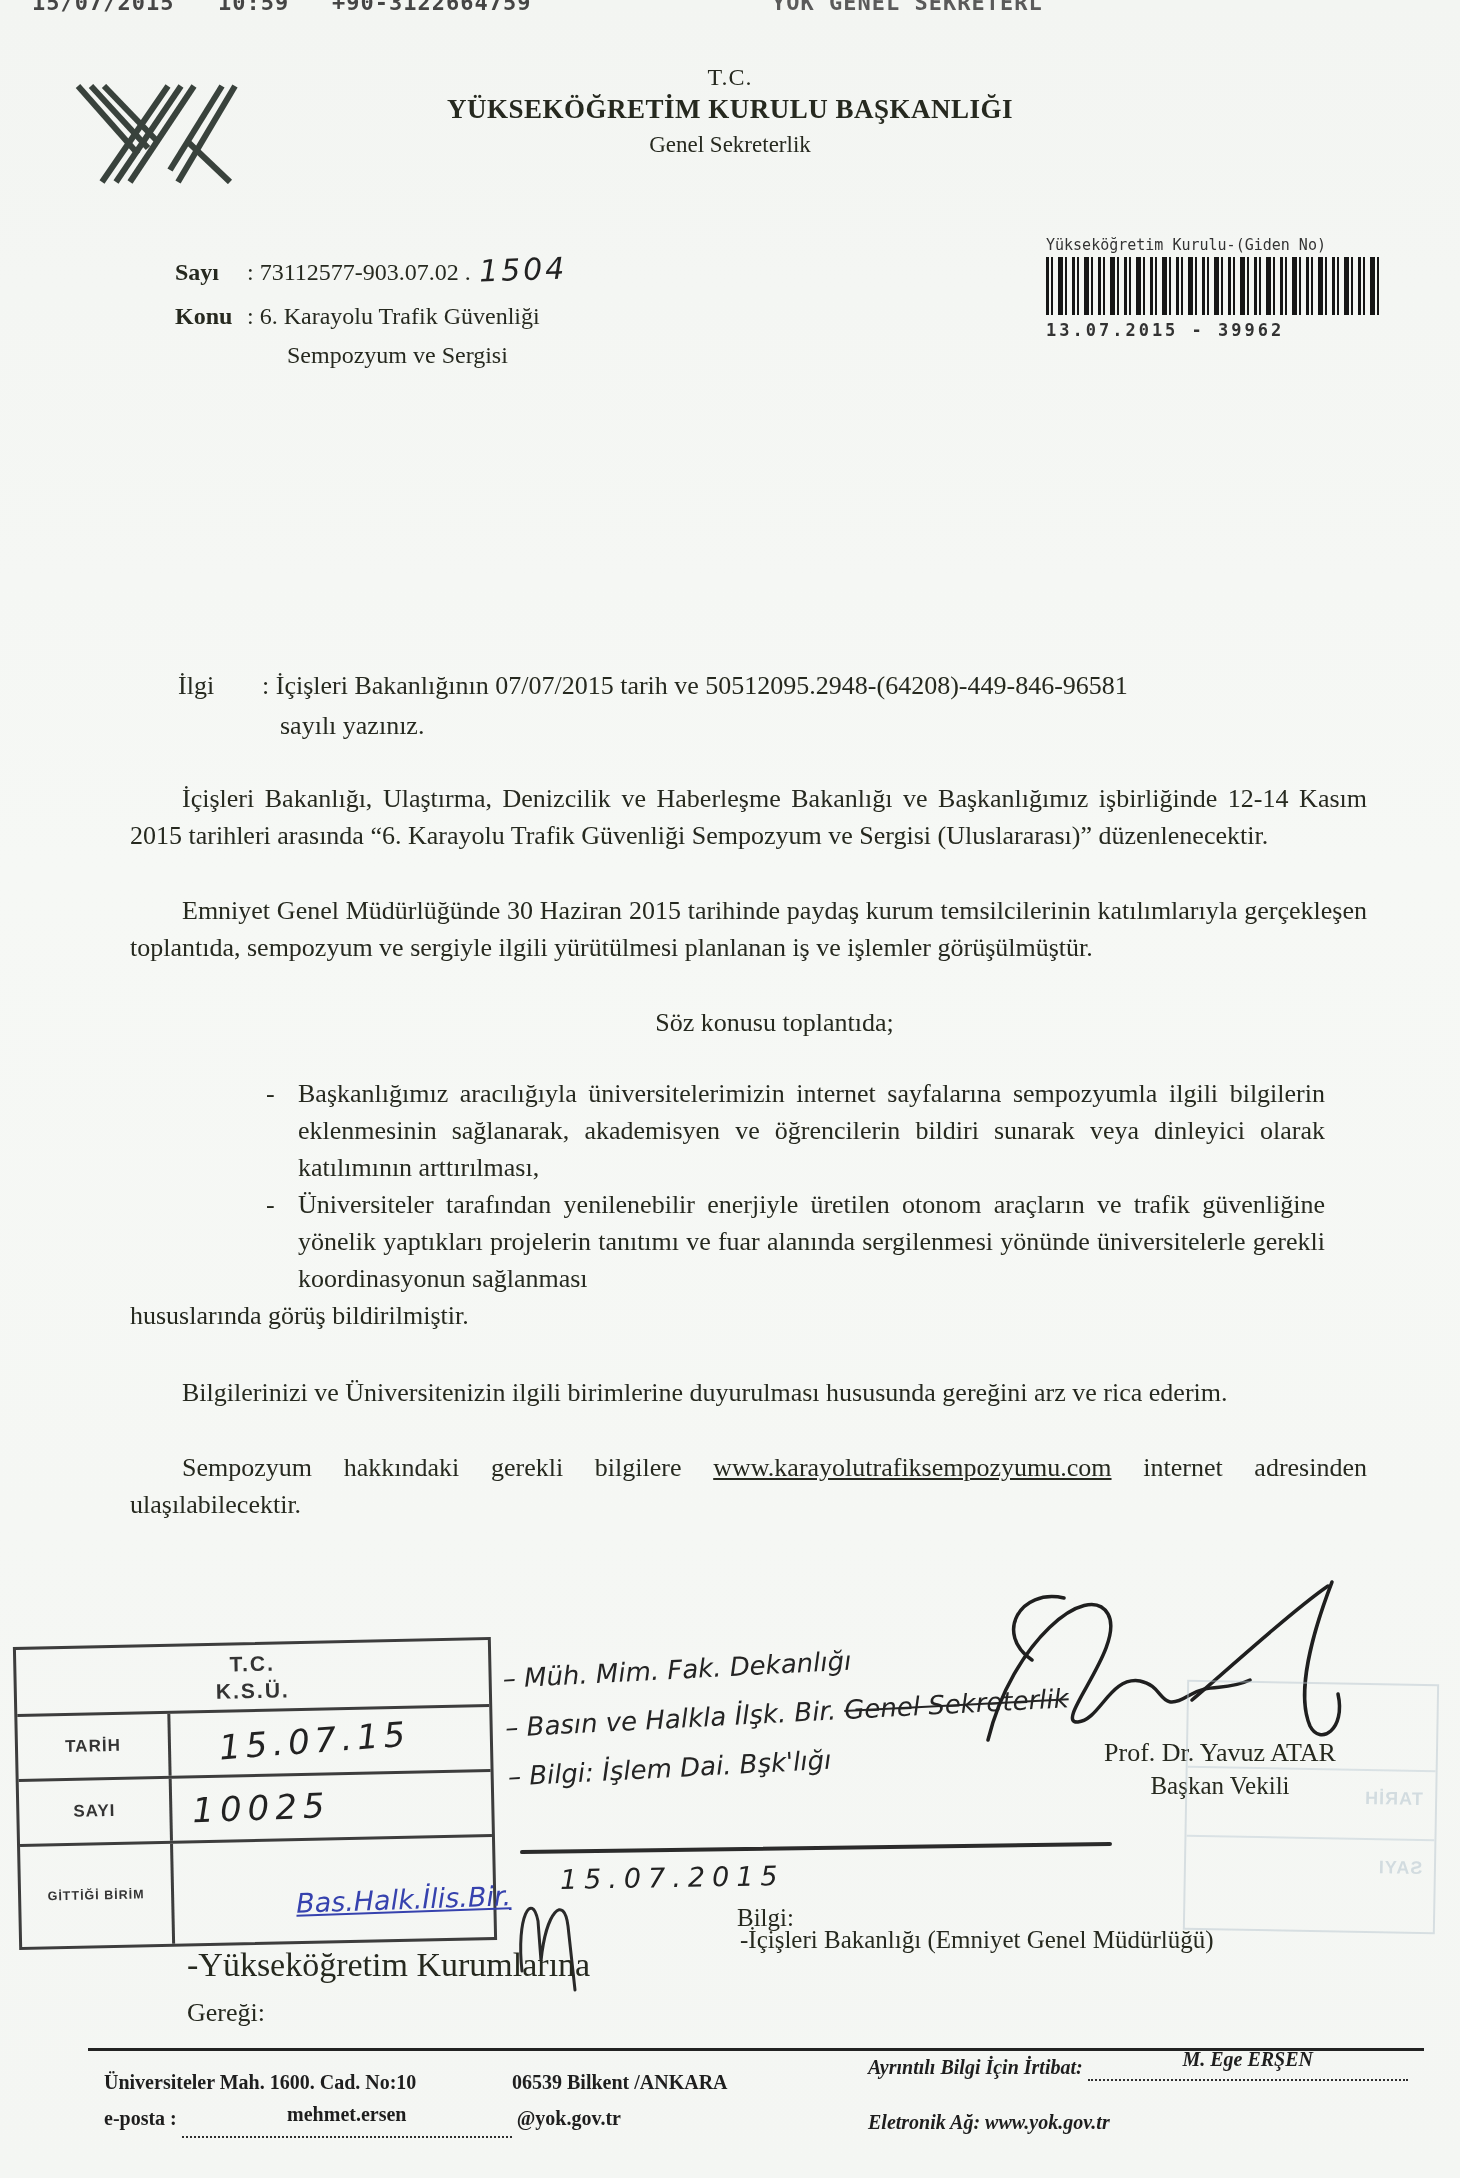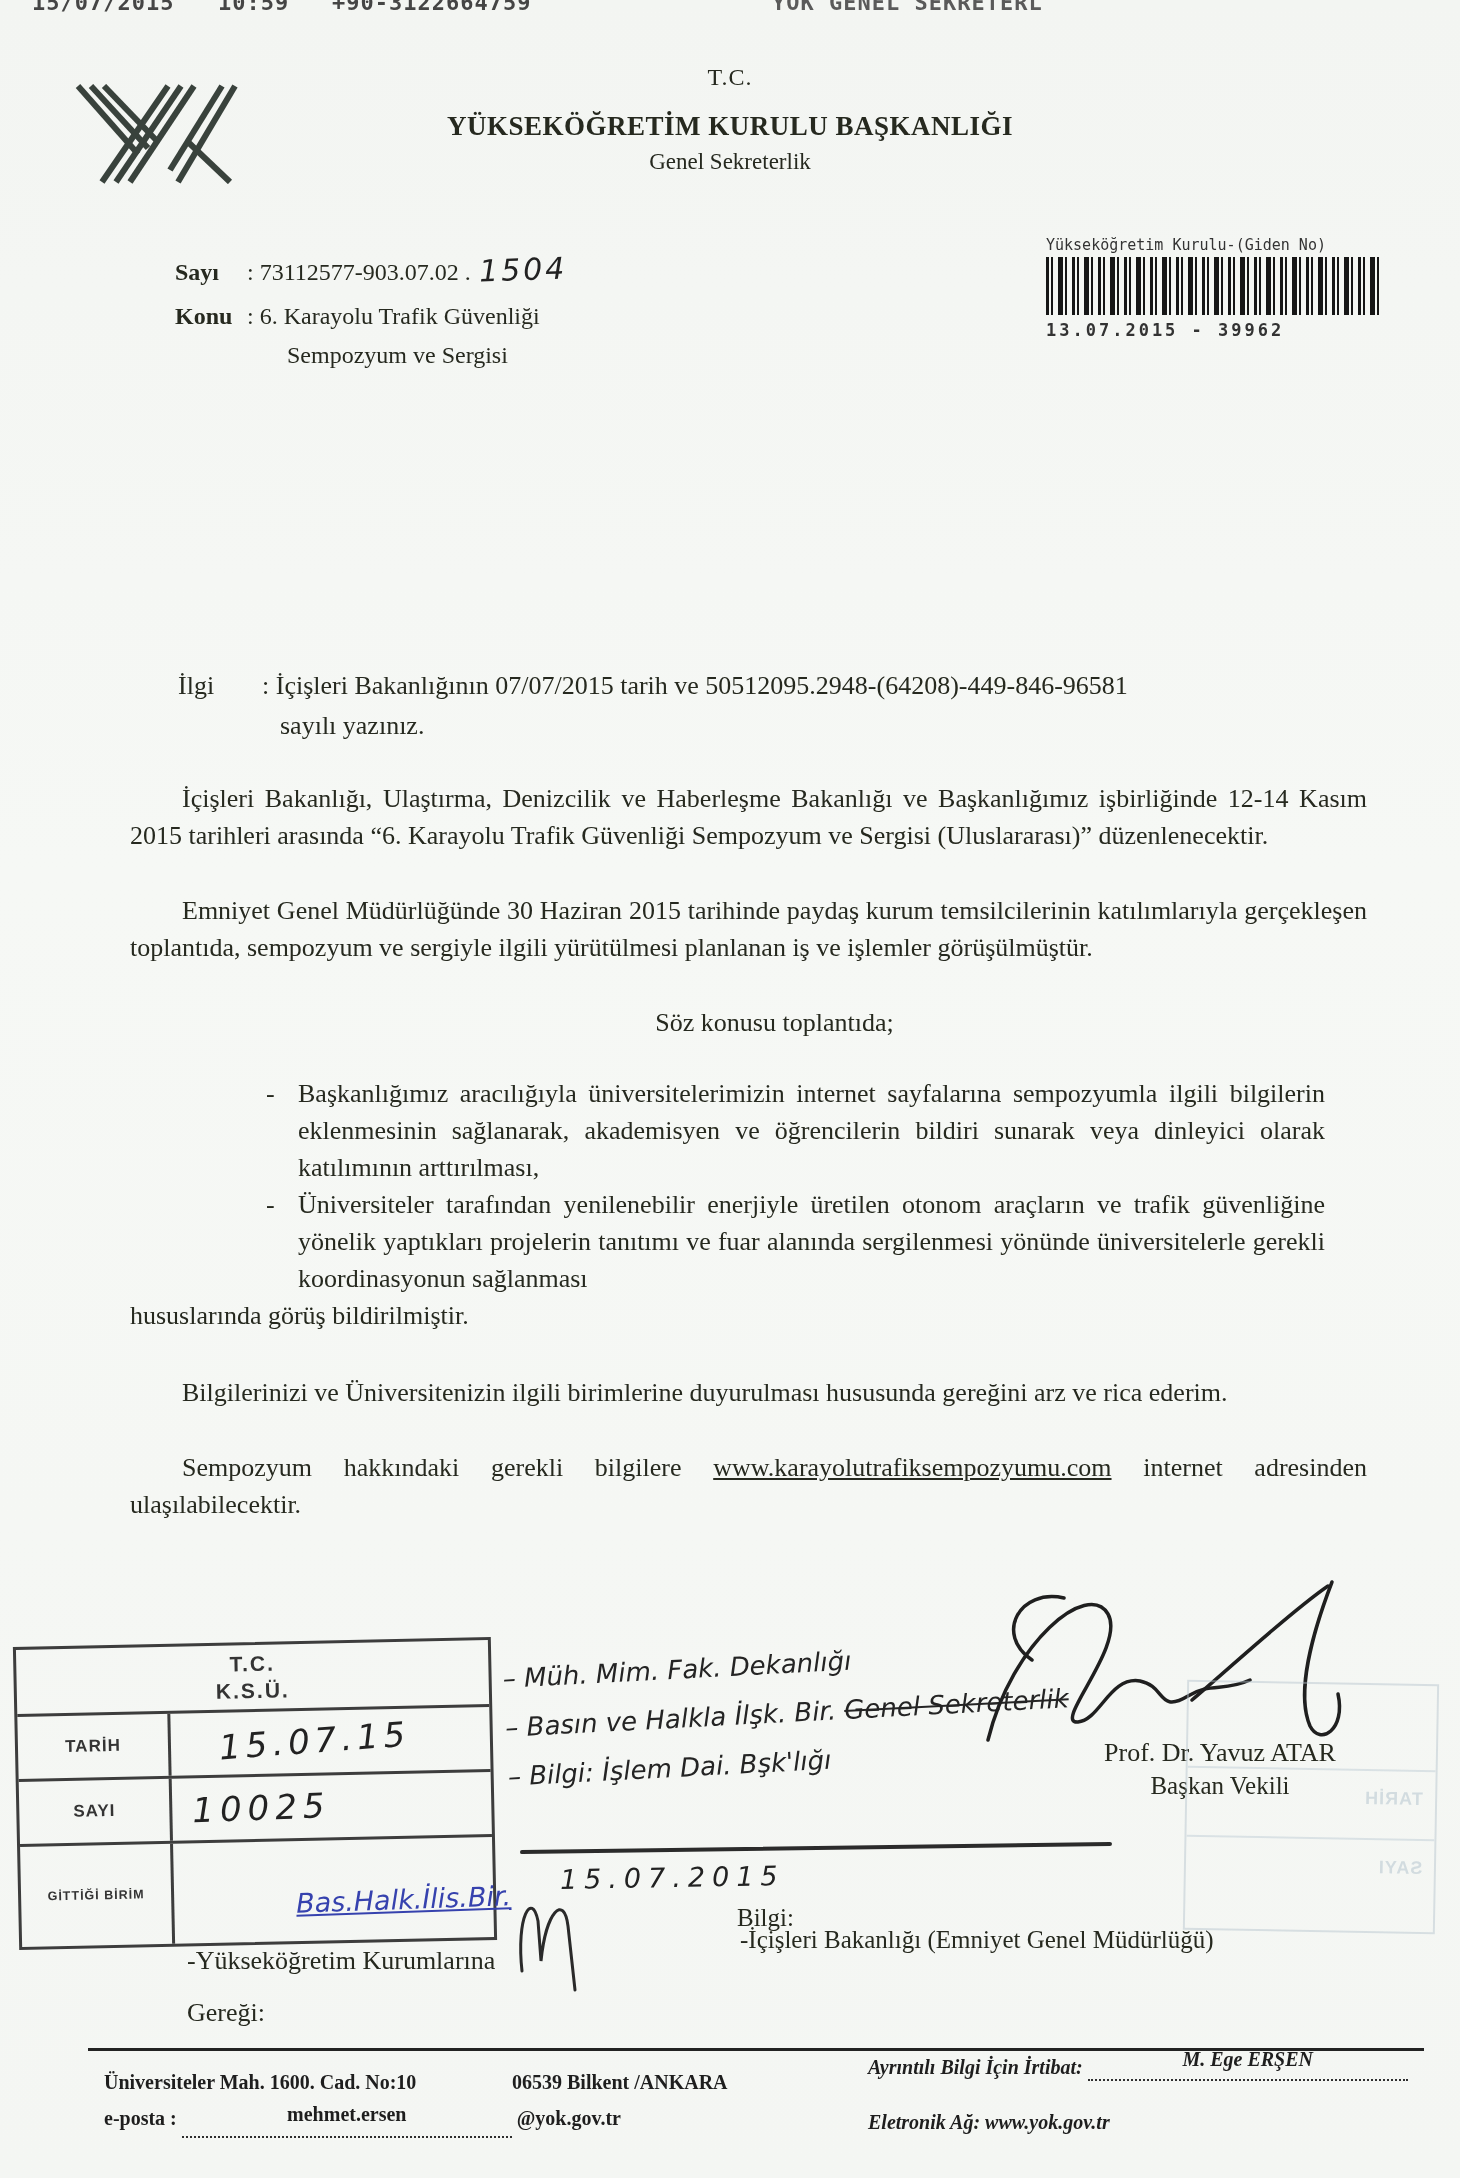--- a/index.html
+++ b/index.html
@@ -10,21 +10,21 @@
   }
   
   .fax{position:absolute;top:-10px;font-family:"DejaVu Sans Mono",monospace;
        font-weight:bold;font-size:22px;color:#454545;letter-spacing:1px;white-space:pre;}
   .fax-date{left:32px;} .fax-time{left:218px;} .fax-num{left:332px;}
   .fax-sender{left:772px;color:#5a5a5a;}
   
   .logo{position:absolute;left:72px;top:84px;}
   .lh{position:absolute;left:340px;top:64px;width:780px;text-align:center;}
   .lh-tc{font-size:24px;letter-spacing:1px;}
-  .lh-org{font-size:27px;font-weight:600;margin-top:20px;letter-spacing:.5px;}
+  .lh-org{font-size:27px;font-weight:600;margin-top:3px;letter-spacing:.5px;}
   .lh-dept{font-size:23px;margin-top:7px;}
   
   .ref{position:absolute;left:175px;top:248px;font-size:24px;line-height:44px;}
   .ref-label{display:inline-block;width:72px;font-weight:bold;}
   .ref-line2{padding-left:112px;line-height:34px;}
   .hw{font-family:"DejaVu Sans",sans-serif;font-style:italic;color:#222;}
   .ref-hw{font-size:30px;letter-spacing:3px;margin-left:8px;display:inline-block;transform:rotate(-2deg);}
   
   .bc{position:absolute;left:1046px;top:236px;width:370px;font-family:"DejaVu Sans Mono",monospace;color:#333;}
   .bc-label{font-size:15px;white-space:pre;}
@@ -69,21 +69,21 @@
             border-radius:2px;transform:rotate(-0.8deg);}
   .ann-date{position:absolute;left:560px;top:1862px;font-size:27px;letter-spacing:7px;transform:rotate(-1deg);}
   .sigsvg{position:absolute;left:960px;top:1572px;}
   .paraph{position:absolute;left:512px;top:1876px;}
   .sig{position:absolute;left:1030px;top:1738px;width:380px;text-align:center;font-size:26px;}
   .sig-title{margin-top:4px;font-size:25px;}
   
   .g-label{position:absolute;left:187px;top:1998px;font-size:26px;z-index:3;}
   .g-hw{position:absolute;left:296px;top:1884px;font-size:27px;color:#3642ae;
         transform:rotate(-2deg);text-decoration:underline;z-index:3;}
-  .g-item{position:absolute;left:187px;top:1946px;font-size:26px;z-index:3;}
+  .g-item{position:absolute;left:187px;top:1946px;font-size:34px;z-index:3;}
   .b-label{position:absolute;left:737px;top:1904px;font-size:25px;}
   .b-item{position:absolute;left:740px;top:1926px;font-size:25px;}
   
   .ghost{position:absolute;left:1185px;top:1682px;width:252px;height:250px;opacity:.45;transform:rotate(1deg);}
   .ghost-box{width:100%;height:100%;border:2px solid #b3c2cc;box-sizing:border-box;position:relative;}
   .ghost-line{position:absolute;left:0;width:100%;border-top:2px solid #bac9d3;}
   .gl1{top:34%;} .gl2{top:62%;}
   .ghost-label{position:absolute;right:12px;font-family:"Liberation Sans",sans-serif;font-weight:bold;
                color:#a9bcc8;transform:scaleX(-1);font-size:18px;letter-spacing:1px;}
   .gt1{top:42%;} .gt2{top:70%;}

